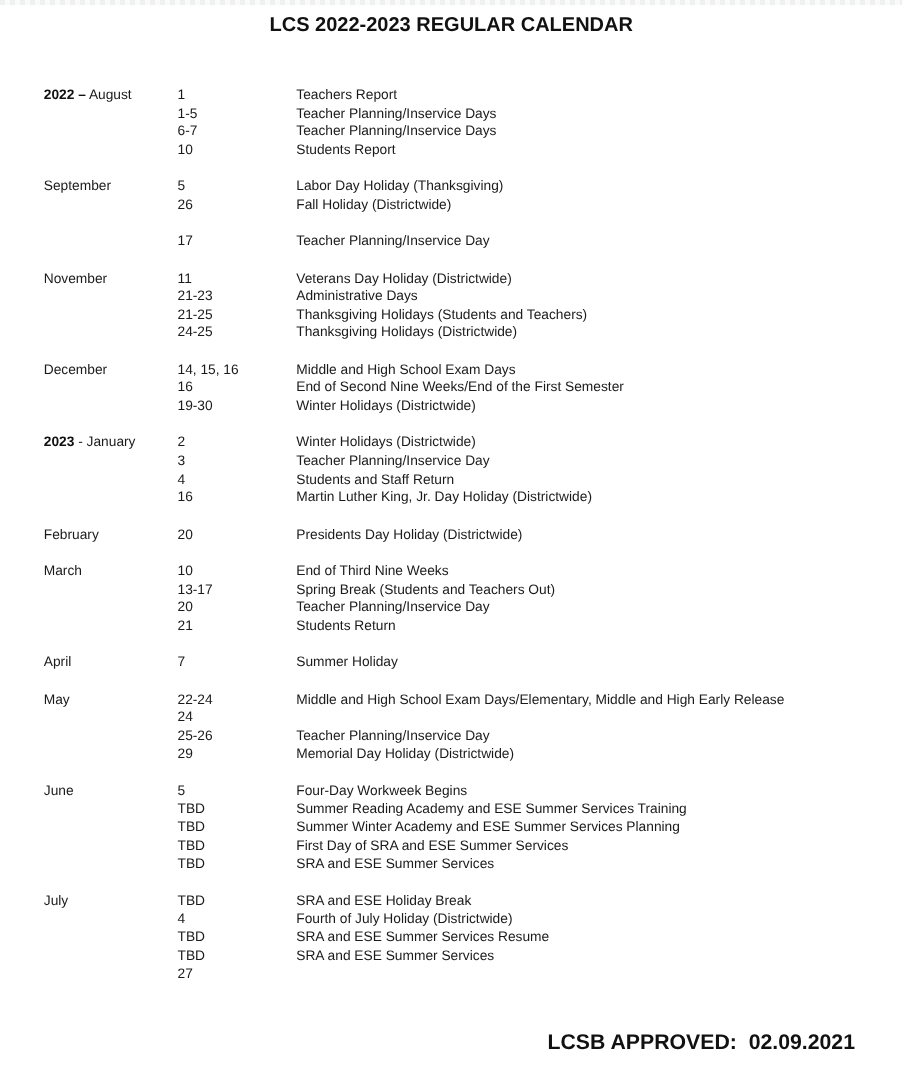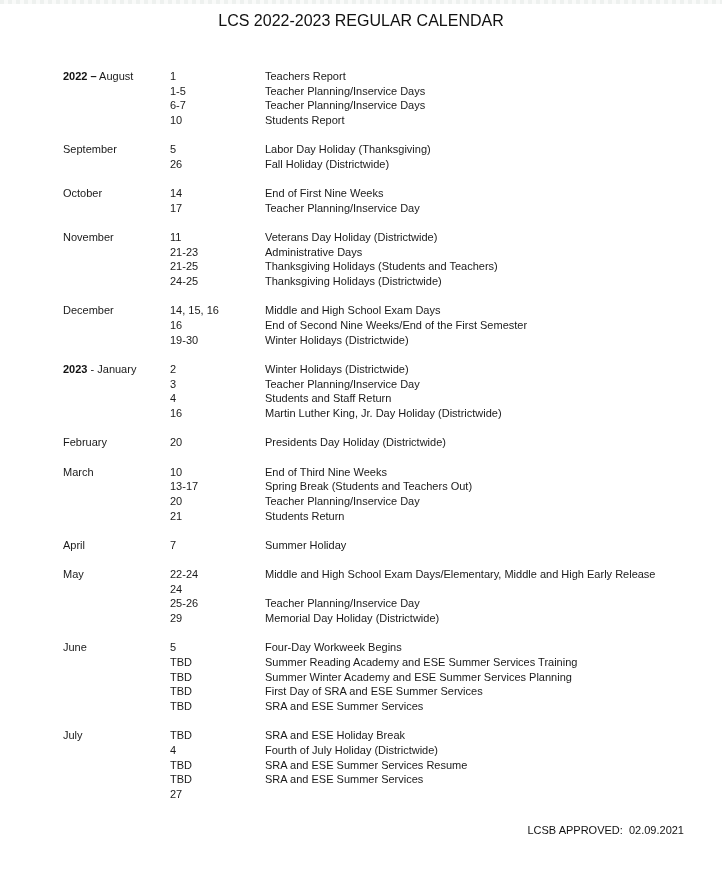--- a/index.html
+++ b/index.html
@@ -21,52 +21,51 @@
     height: 4px;
     background: repeating-linear-gradient(90deg, #eef1ef 0 4px, #f9faf9 4px 8px);
   }
   .doc-title {
     position: absolute;
     top: 12px;
     left: 0;
     width: 100%;
     text-align: center;
     font-size: 16px;
-    font-weight: normal;
+    font-weight: bold;
     color: #111111;
   }
   .calendar-body {
     position: absolute;
     left: 35px;
     top: 69px;
     right: 12px;
     font-size: 11px;
     line-height: 14.65px;
   }
   .section {
     margin-bottom: 14.65px;
-    margin-left: 28px;
   }
   .row {
     display: grid;
     grid-template-columns: 107px 95px 1fr;
   }
   .cell {
     white-space: nowrap;
   }
   .month b {
     font-weight: bold;
     color: #111111;
   }
   .approval-note {
     position: absolute;
     top: 824px;
     right: 38px;
-    font-size: 11px;
-    font-weight: normal;
+    font-size: 17px;
+    font-weight: bold;
     color: #111111;
     white-space: pre;
   }
 </style>
 </head>
 <body>
 
 <div class="page-top-edge"></div>
 
 <div class="doc-title">LCS 2022-2023 REGULAR CALENDAR</div>
@@ -101,25 +100,20 @@
         <div class="cell event">Labor Day Holiday (Thanksgiving)</div>
       </div>
       <div class="row">
         <div class="cell month"></div>
         <div class="cell date">26</div>
         <div class="cell event">Fall Holiday (Districtwide)</div>
       </div>
     </div>
     <div class="section">
       <div class="row">
-        <div class="cell month">October</div>
-        <div class="cell date">14</div>
-        <div class="cell event">End of First Nine Weeks</div>
-      </div>
-      <div class="row">
         <div class="cell month"></div>
         <div class="cell date">17</div>
         <div class="cell event">Teacher Planning/Inservice Day</div>
       </div>
     </div>
     <div class="section">
       <div class="row">
         <div class="cell month">November</div>
         <div class="cell date">11</div>
         <div class="cell event">Veterans Day Holiday (Districtwide)</div>

